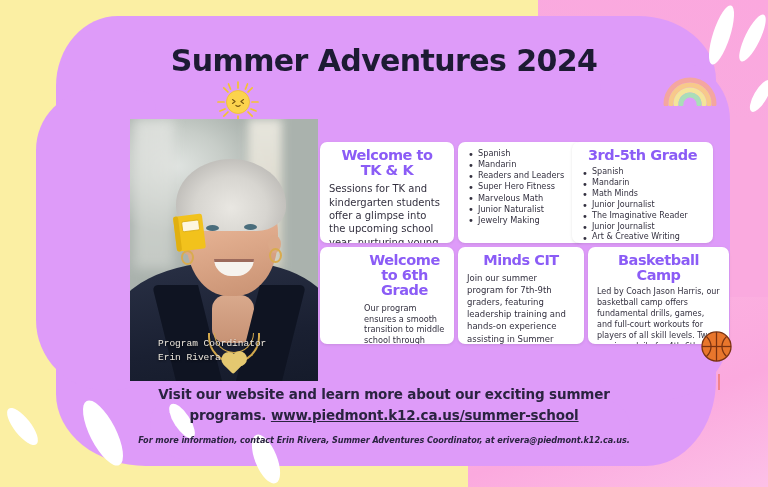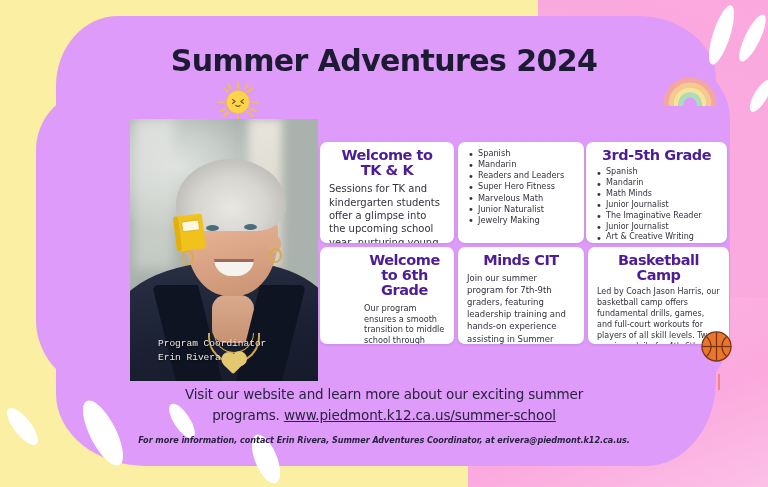--- a/index.html
+++ b/index.html
@@ -216,21 +216,21 @@
     position:absolute;
     background:#FFFFFF;
     border-radius:7px;
     box-shadow:0 1px 3px rgba(0,0,0,.10);
     padding:6px 9px 7px 9px;
     overflow:hidden;
   }
   .card-title{
     text-align:center;
     font-weight:bold;
-    color:#4c1d95;
+    color:#8b5cf6;
     letter-spacing:-0.45px;
     line-height:1.05;
     margin-bottom:4px;
   }
   .card-body{
     color:#33303f;
     line-height:1.33;
   }
   .card-list{ list-style:none; }
   .card-list li{
@@ -241,21 +241,21 @@
   }
   .card-list li::before{
     content:"•";
     position:absolute; left:1px; top:-0.5px;
     color:#33303f;
     font-size:10px;
   }
 
   #card-tk      { left:320px; top:142px;  width:134px; height:101px; }
   #card-1st3rd  { left:458px; top:142px;  width:126px; height:101px; }
-  #card-3rd5th  { left:586px; top:142px;  width:141px; height:101px; }
+  #card-3rd5th  { left:572px; top:142px;  width:141px; height:101px; }
   #card-6th     { left:320px; top:247px;  width:134px; height:97px;padding-left:44px;  }
   #card-jrcit   { left:458px; top:247px;  width:126px; height:97px;  }
   #card-bball   { left:588px; top:247px;  width:141px; height:97px;  }
 
   #card-tk      .card-title{ font-size:14.5px; }
   #card-1st3rd  .card-title{ font-size:14.5px; }
   #card-3rd5th  .card-title{ font-size:14.5px; }
   #card-6th     .card-title{ font-size:14.5px; }
   #card-jrcit   .card-title{ font-size:14.5px; }
   #card-bball   .card-title{ font-size:14.5px; }
@@ -271,21 +271,21 @@
   #basketball-icon{
     position:absolute; left:701px; top:331px; width:31px; height:31px; z-index:6;
   }
 
   
   #footer{
     position:absolute; left:0; top:384px; width:768px; text-align:center;
   }
   #footer-cta{
     font-size:13.5px;
-    font-weight:normal;
+    font-weight:bold;
     color:#2a2340;
     line-height:1.55;
     letter-spacing:-0.15px;
     padding:0 150px;
   }
   #footer-url{
     text-decoration:underline;
     color:#2a2340;
   }
   #footer-contact{

